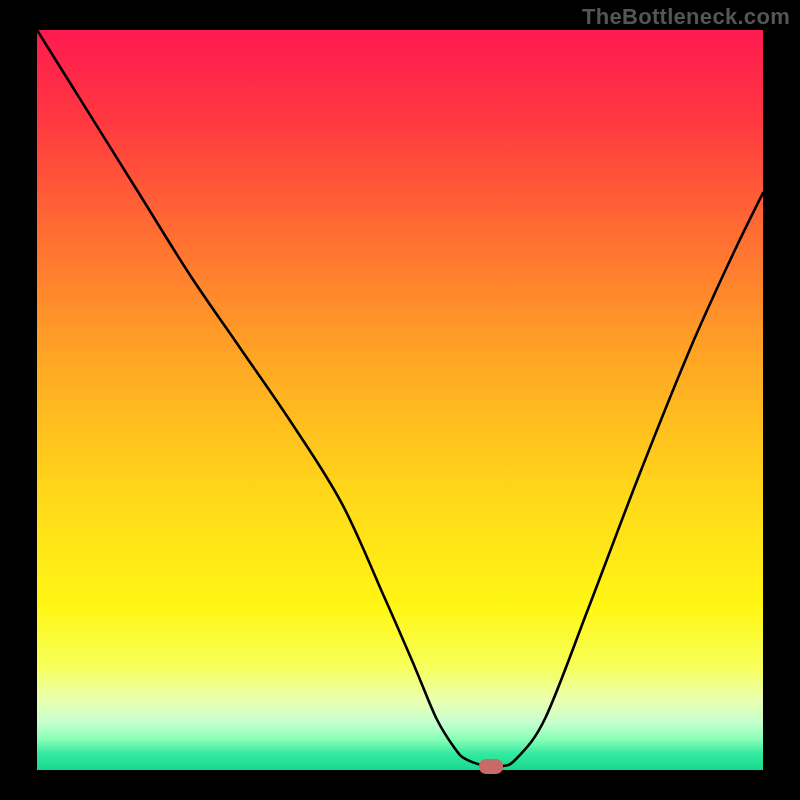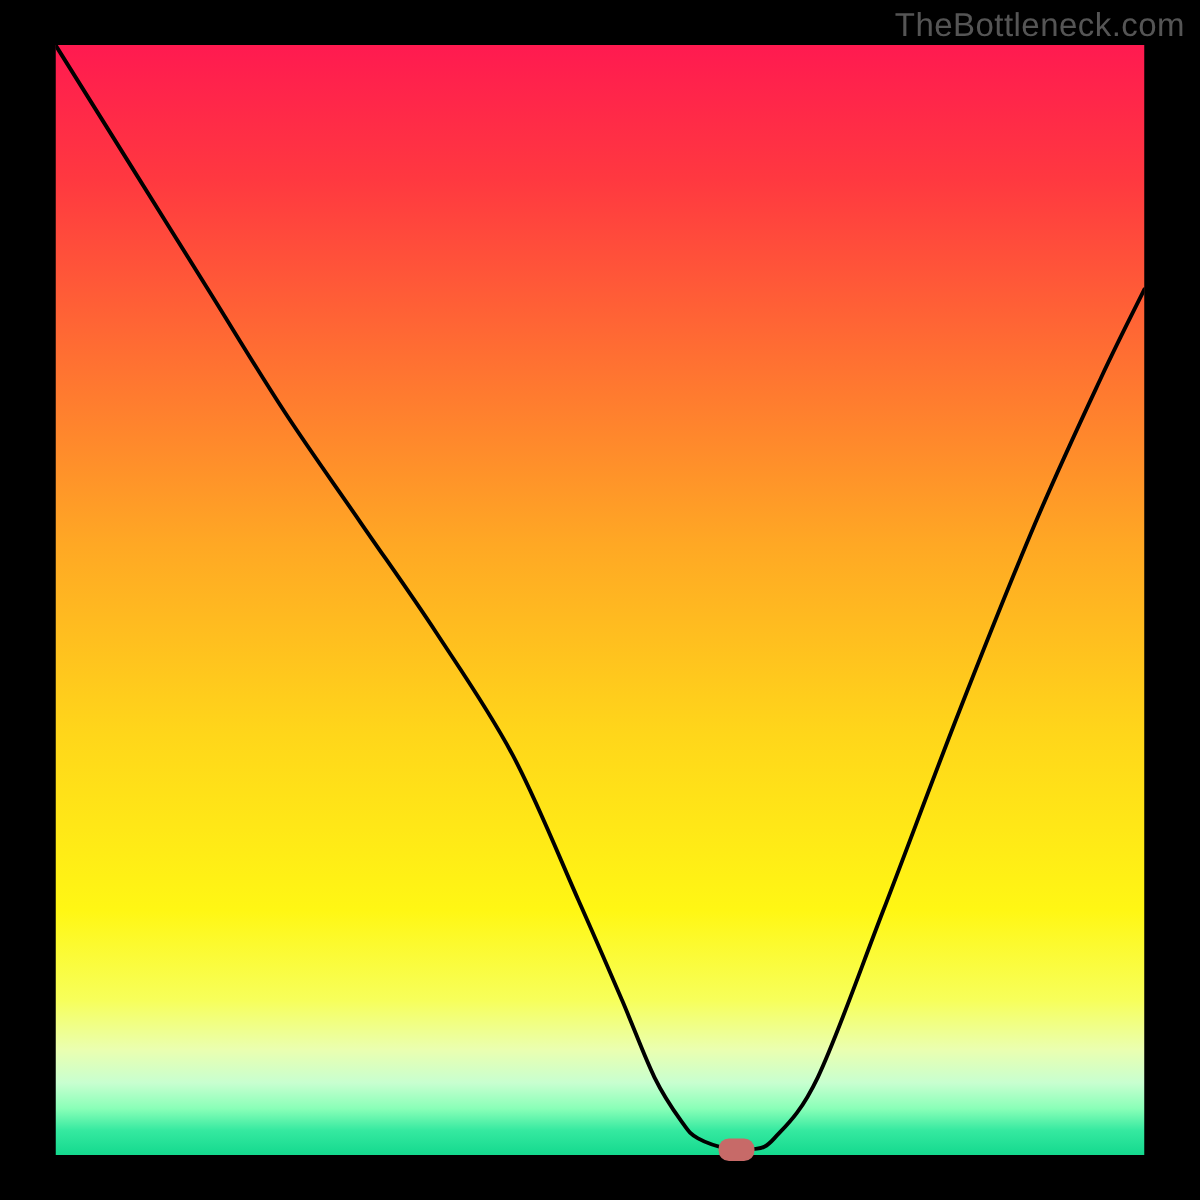--- a/index.html
+++ b/index.html
@@ -15,21 +15,21 @@
     width: 800px;
     height: 800px;
     background: #000;
   }
   .watermark {
     position: absolute;
     top: 4px;
     right: 10px;
     color: #555;
     font-size: 22px;
-    font-weight: 400;
+    font-weight: 700;
     letter-spacing: 0.3px;
     z-index: 5;
   }
   .plot {
     position: absolute;
     left: 37px;
     top: 30px;
     width: 726px;
     height: 740px;
     overflow: visible;

